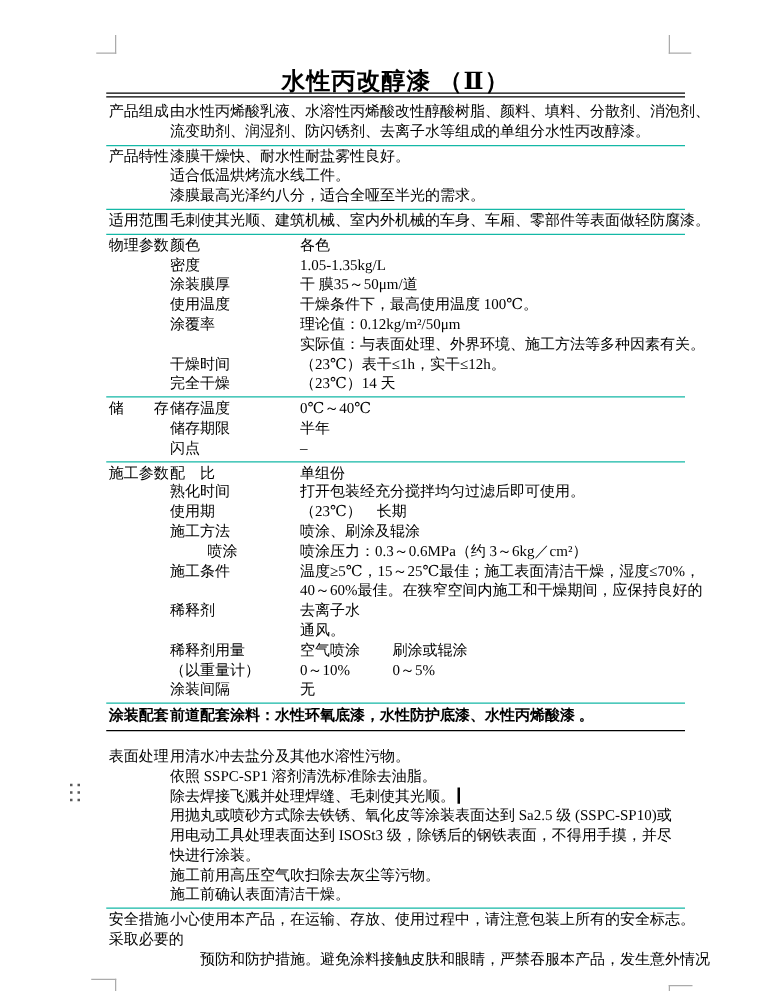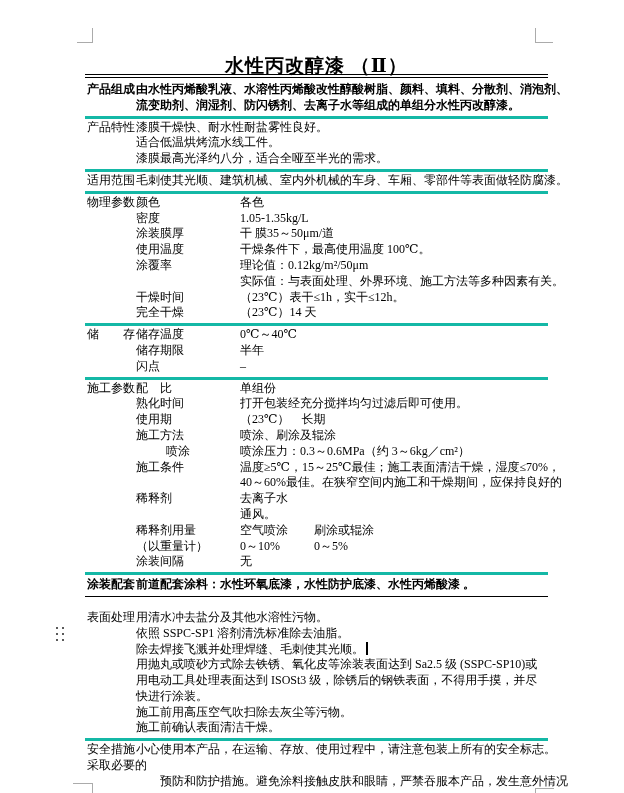--- a/index.html
+++ b/index.html
@@ -19,22 +19,22 @@
   .dots { position:absolute; left:56px; top:627px; width:8px; height:17px;
           display:grid; grid-template-columns:2px 2px; grid-template-rows:2px 2px 2px; gap:4px 4px; }
   .dots i { background:#5a5a5a; display:block; }
 
   .title { position:absolute; left:85px; top:52px; width:463px; text-align:center;
            font-size:19px; font-weight:bold; letter-spacing:1px; line-height:28px; }
 
   .sheet { position:absolute; left:85px; top:74px; width:463px;
            border-top:4px double #000; font-size:12px; }
 
-  .sec { padding:1px 0 2px 0; border-top:3px solid #14b8a6; }
-  .sec.first { border-top:none; padding-top:4px;font-weight:bold; }
+  .sec { padding:1px 0 2px 0; border-top:1px solid #14b8a6; }
+  .sec.first { border-top:none; padding-top:4px; }
   .sec.noline { border-top:none; }
   .sec.outfit { border-bottom:1px solid #000; padding:2px 0 3px 0;font-weight:bold; }
   .spacer { height:12px; }
 
   .srow { display:flex; line-height:15.8px; white-space:nowrap; }
   .c1 { flex:none; width:51px; padding-left:2px; }
   .c2 { flex:none; width:104px; }
   .c2.indent { padding-left:30px; }
   .c3 { flex:1; }
   .cfull { flex:1; }

